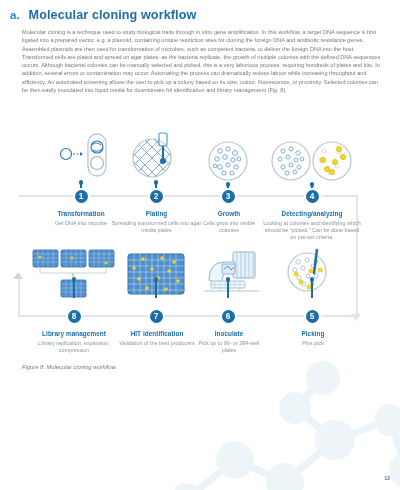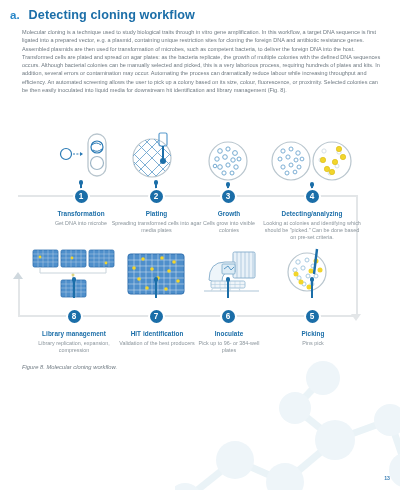--- a/index.html
+++ b/index.html
@@ -141,21 +141,21 @@
       <circle cx="120" cy="58" r="16"></circle>
       <circle cx="148" cy="28" r="17"></circle>
       <circle cx="215" cy="70" r="16"></circle>
       <circle cx="232" cy="120" r="18"></circle>
       <circle cx="120" cy="165" r="16"></circle>
     </g>
   </svg>
 
   <div id="heading">
     <span class="lett">a.</span>
-    <span class="htitle">Detecting cloning workflow</span>
+    <span class="htitle">Molecular cloning workflow</span>
   </div>
 
   <p id="body-text">Molecular cloning is a technique used to study biological traits through in vitro gene amplification. In this workflow, a target DNA sequence is first ligated into a prepared vector, e.g. a plasmid, containing unique restriction sites for cloning the foreign DNA and antibiotic resistance genes. Assembled plasmids are then used for transformation of microbes, such as competent bacteria, to deliver the foreign DNA into the host. Transformed cells are plated and spread on agar plates: as the bacteria replicate, the growth of multiple colonies with the defined DNA sequences occurs. Although bacterial colonies can be manually selected and picked, this is a very laborious process, requiring hundreds of plates and kits. In addition, several errors or contamination may occur. Automating the process can dramatically reduce labour while increasing throughput and efficiency. An automated screening allows the user to pick up a colony based on its size, colour, fluorescence, or proximity. Selected colonies can be then easily inoculated into liquid media for downstream hit identification and library management (Fig. 8).</p>
 
   <div id="diagram">
 
     <div class="track" id="track-top"></div>
     <div class="track" id="track-right"></div>
     <div class="track" id="track-bottom"></div>
     <div class="track" id="track-left"></div>

